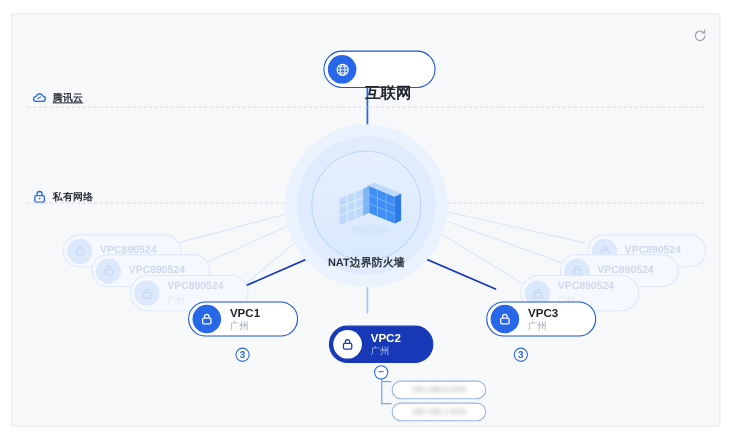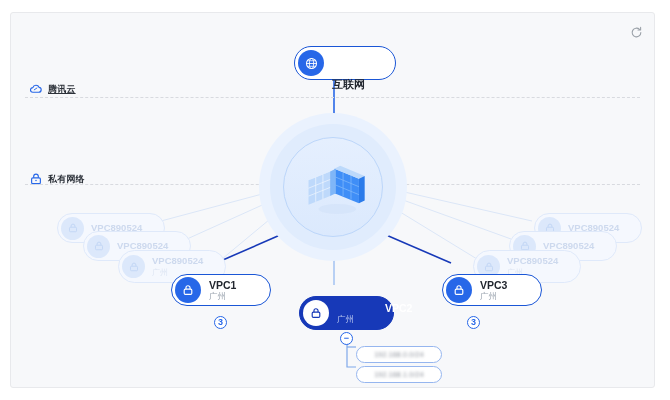--- a/index.html
+++ b/index.html
@@ -78,31 +78,31 @@
     background: #2767e8; color: #fff;
     display: flex; align-items: center; justify-content: center;
     flex: 0 0 auto; margin-right: 8px;
   }
   .node .txt { display: flex; flex-direction: column; line-height: 1.15; }
   .node .n-title { font-size: 10.5px; font-weight: 700; color: #21262e; }
   .node .n-sub { font-size: 8.5px; color: #9aa3ae; margin-top: 1px; }
 
   
   .node.internet { left: 283px; top: 33px; width: 102px; height: 34px; justify-content: flex-start; }
-  .node.internet .n-title { font-size: 11px; margin-top: 42px; }
+  .node.internet .n-title { font-size: 14px; margin-top: 42px; }
 
   
   .node.vpc1 { left: 160px; top: 261px; width: 100px; }
   .node.vpc3 { left: 431px; top: 261px; width: 100px; }
   .node.vpc2 {
     left: 288px; top: 283px; width: 95px; height: 34px;
     background: #1739b8; border-color: #1739b8;
   }
   .node.vpc2 .badge-circ { background: #ffffff; color: #1739b8; }
-  .node.vpc2 .n-title { color: #ffffff; margin-left: 48px; }
+  .node.vpc2 .n-title { color: #ffffff; }
   .node.vpc2 .n-sub { color: #b9c6ef; }
 
   
   .tog {
     position: absolute; width: 13px; height: 13px; border-radius: 50%;
     background: #ffffff; border: 1.2px solid #2767e8; color: #2767e8;
     display: flex; align-items: center; justify-content: center;
     font-size: 9px; font-weight: 700; line-height: 1; cursor: pointer;
   }
   .tog.t1 { left: 203px; top: 303px; }
@@ -296,20 +296,21 @@
           <polygon points="46,30 54,26 54,60 46,64" fill="#7fb6f8"></polygon>
           <g stroke="#ffffff" stroke-width="1" opacity=".75">
             <line x1="16" y1="53" x2="46" y2="41"></line>
             <line x1="16" y1="64" x2="46" y2="52"></line>
             <line x1="26" y1="38" x2="26" y2="72"></line>
             <line x1="36" y1="34" x2="36" y2="68"></line>
           </g>
         </g>
       </svg>
     </div>
+    <div class="fw-caption">NAT边界防火墙</div>
 
     <div class="node internet">
       <span class="badge-circ">
         <svg viewBox="0 0 24 24" width="15" height="15">
           <circle cx="12" cy="12" r="8" fill="none" stroke="#ffffff" stroke-width="1.7"></circle>
           <ellipse cx="12" cy="12" rx="3.4" ry="8" fill="none" stroke="#ffffff" stroke-width="1.4"></ellipse>
           <line x1="4" y1="12" x2="20" y2="12" stroke="#ffffff" stroke-width="1.4"></line>
           <line x1="5.4" y1="7.6" x2="18.6" y2="7.6" stroke="#ffffff" stroke-width="1.2"></line>
           <line x1="5.4" y1="16.4" x2="18.6" y2="16.4" stroke="#ffffff" stroke-width="1.2"></line>
         </svg>

